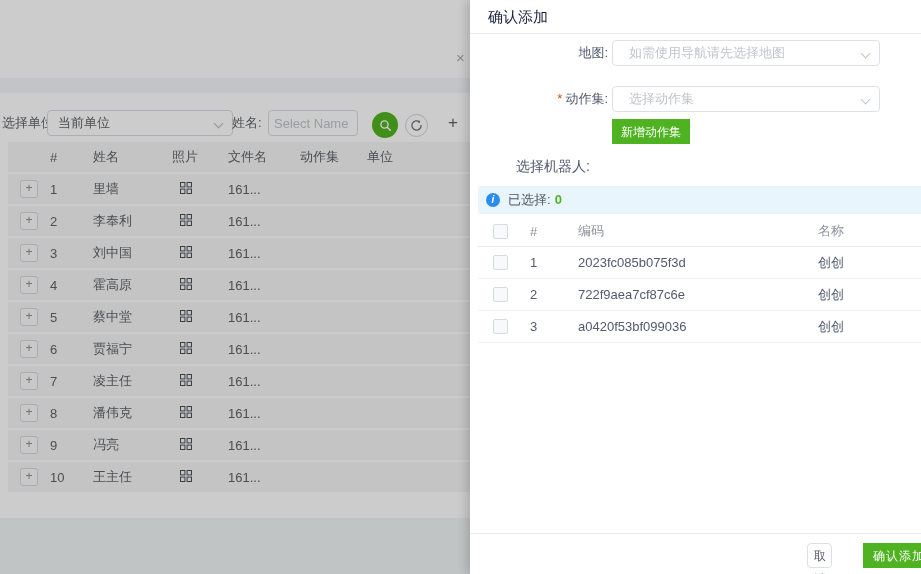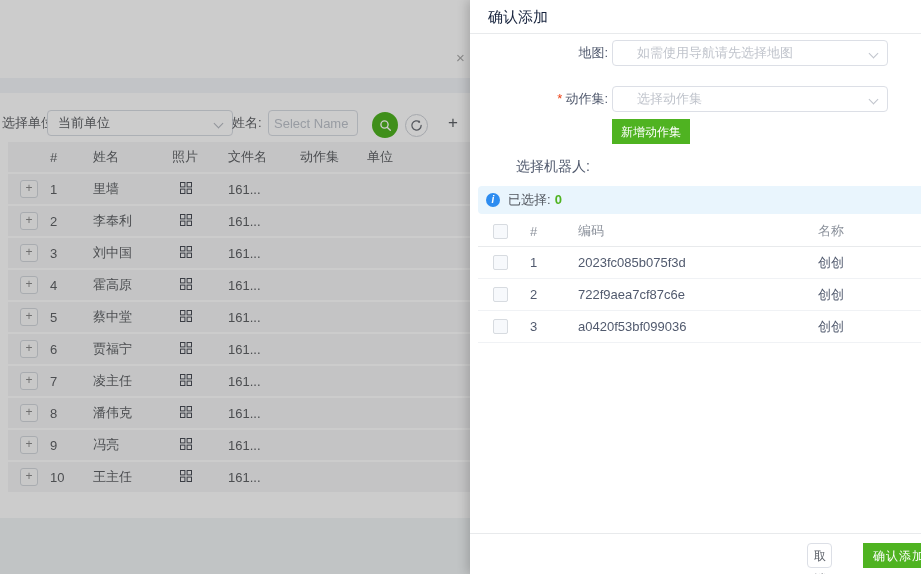--- a/index.html
+++ b/index.html
@@ -43,21 +43,21 @@
   .close-x{left:456px;top:50px;z-index:6;font-size:15px;color:#8a8a8a;line-height:15px;cursor:pointer;}
 
   
   .drawer{left:470px;top:0;width:451px;height:574px;background:#fff;z-index:10;
     box-shadow:-3px 0 10px rgba(0,0,0,0.18);overflow:hidden;}
   .d-title{left:18px;top:0;height:33px;line-height:33px;font-size:15px;color:#17233d;}
   .hline{height:1px;background:#e8eaec;left:0;right:0;}
   .d-label{position:absolute;width:138px;text-align:right;font-size:13px;color:#515a6e;line-height:26px;}
   .req-star{color:#ed4014;margin-right:3px;}
   .d-select{position:absolute;left:142px;width:250px;height:24px;border:1px solid #dcdfe6;border-radius:4px;
-    line-height:24px;padding-left:24px;font-size:13px;color:#c0c4cc;background:#fff;box-sizing:content-box;}
+    line-height:24px;padding-left:16px;font-size:13px;color:#c0c4cc;background:#fff;box-sizing:content-box;}
   .d-select .caret{right:10px;top:9px;border-color:#c0c4cc;}
   .green-btn{background:#4fb321;color:#fff;border:none;border-radius:0;font-size:12px;
     font-family:"Liberation Sans","DejaVu Sans",sans-serif;cursor:pointer;}
   .add-btn{position:absolute;left:142px;top:119px;width:78px;height:25px;line-height:25px;text-align:center;}
   .sel-robot{left:2px;top:158px;font-size:14px;color:#515a6e;margin-left:44px;}
   .alert{left:8px;top:186px;width:443px;height:28px;background:#e9f5fd;border-radius:4px 0 0 4px;}
   .info-ic{position:absolute;left:8px;top:7px;width:14px;height:14px;border-radius:50%;background:#2d8cf0;
     color:#fff;font-size:10px;font-style:italic;line-height:14px;text-align:center;font-weight:bold;}
   .alert-text{position:absolute;left:30px;line-height:28px;font-size:13px;color:#51565e;}
   .alert-count{color:#4fb321;font-weight:bold;margin-left:4px;}

